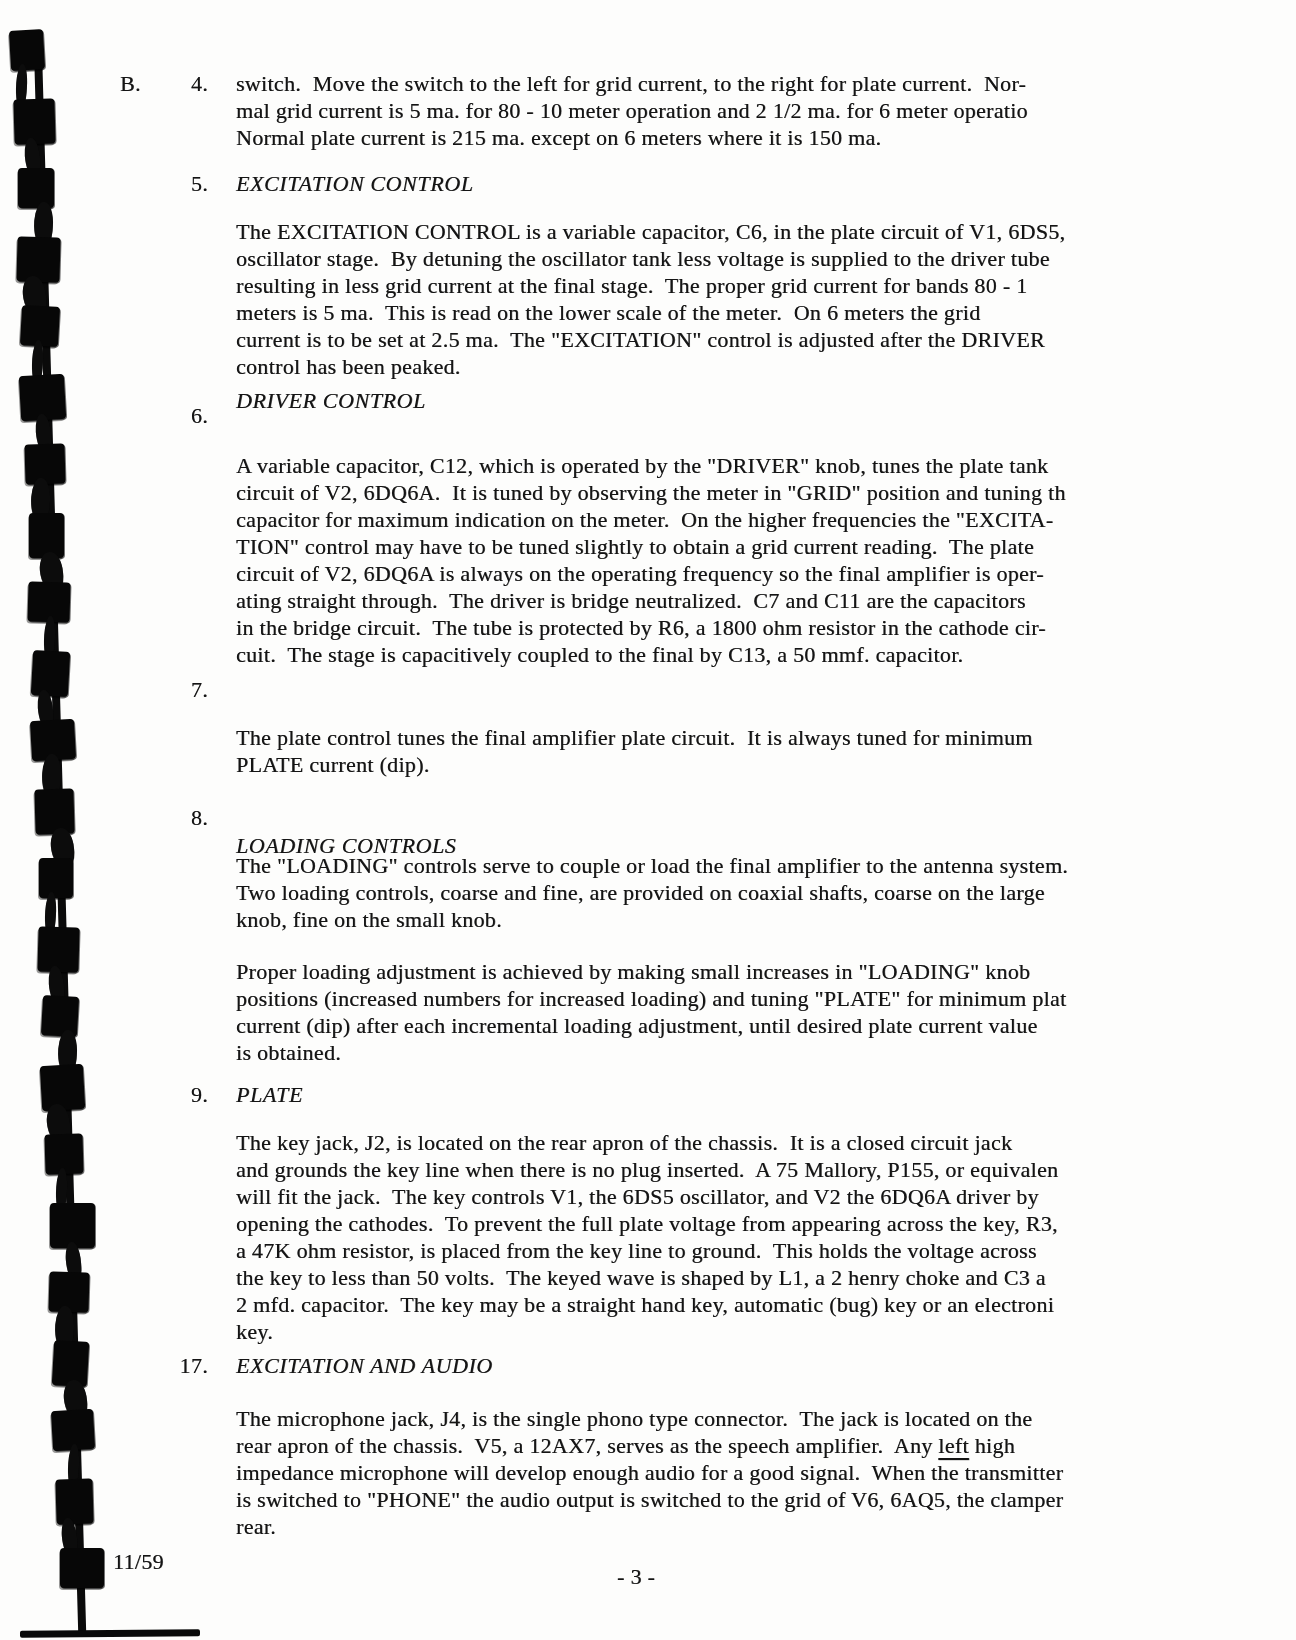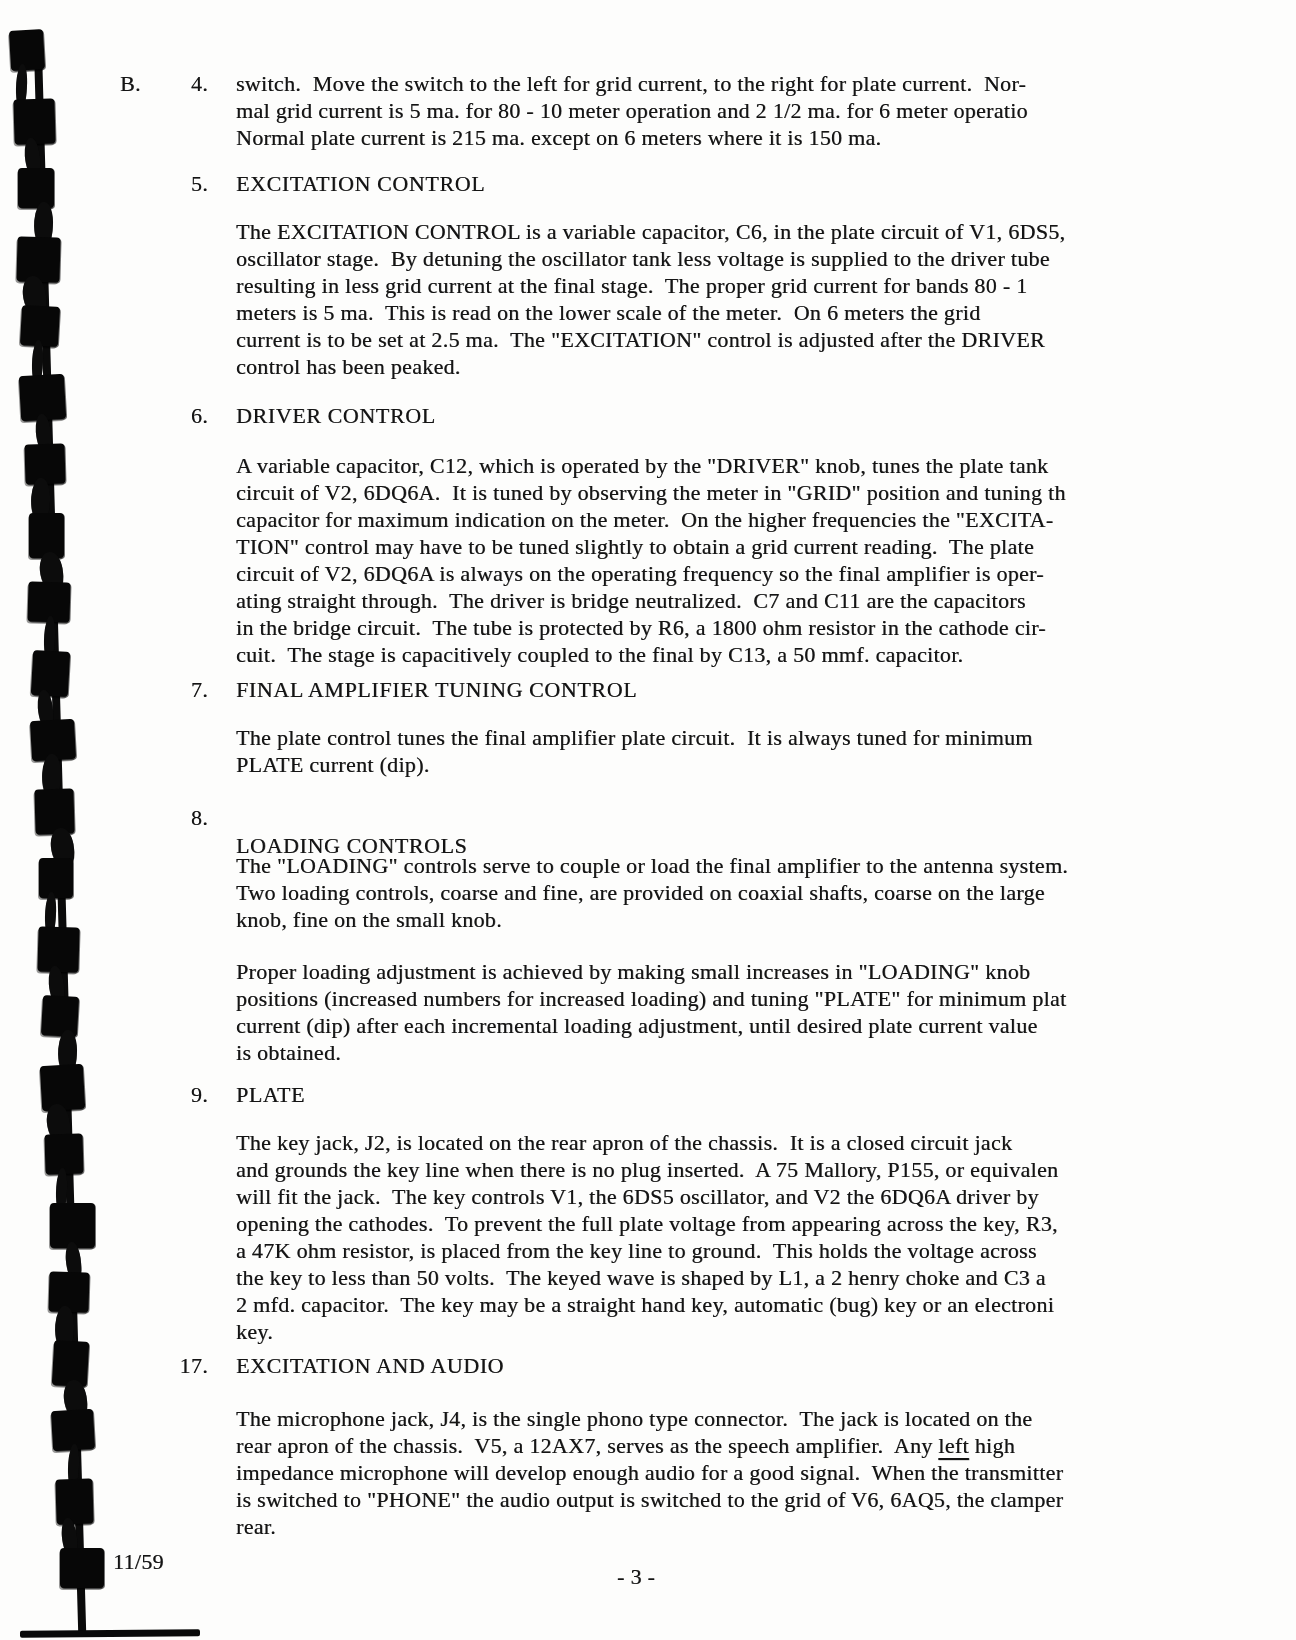--- a/index.html
+++ b/index.html
@@ -10,21 +10,21 @@
     font-family:"Liberation Serif", serif; color:#141414;
   }
   .txt {
     position:absolute;
     font-size:22px; line-height:27px; letter-spacing:0.3px;
     white-space:pre;
     text-shadow:0.45px 0.25px 0 rgba(12,12,12,0.6);
   }
   .para { left:236px; width:1100px; }
   .num  { left:148px; width:60px; text-align:right; }
-  .heading { left:236px; letter-spacing:0.6px; }
+  .heading { left:236px; letter-spacing:0.6px;font-style:italic; }
   .outline-letter { left:120px; }
   .underline {
     text-decoration:underline;
     text-underline-offset:5px;
     text-decoration-thickness:2px;
   }
   .footer-date { left:113px; top:1548px; }
   .footer-page { left:617px; top:1563px; }
   
   .binding { position:absolute; left:0; top:0; width:110px; height:1640px; }
@@ -106,32 +106,31 @@
   <div class="txt num" style="top:170px">5.</div>
   <div class="txt heading" style="top:170px">EXCITATION CONTROL</div>
   <div class="txt para" style="top:218px">The EXCITATION CONTROL is a variable capacitor, C6, in the plate circuit of V1, 6DS5,
 oscillator stage.  By detuning the oscillator tank less voltage is supplied to the driver tube
 resulting in less grid current at the final stage.  The proper grid current for bands 80 - 1
 meters is 5 ma.  This is read on the lower scale of the meter.  On 6 meters the grid
 current is to be set at 2.5 ma.  The "EXCITATION" control is adjusted after the DRIVER
 control has been peaked.</div>
 
   <div class="txt num" style="top:402px">6.</div>
-  <div class="txt heading" style="top:402px">DRIVER CONTROL</div>
+  <div class="txt heading" style="top:387px">DRIVER CONTROL</div>
   <div class="txt para" style="top:452px">A variable capacitor, C12, which is operated by the "DRIVER" knob, tunes the plate tank
 circuit of V2, 6DQ6A.  It is tuned by observing the meter in "GRID" position and tuning th
 capacitor for maximum indication on the meter.  On the higher frequencies the "EXCITA-
 TION" control may have to be tuned slightly to obtain a grid current reading.  The plate
 circuit of V2, 6DQ6A is always on the operating frequency so the final amplifier is oper-
 ating straight through.  The driver is bridge neutralized.  C7 and C11 are the capacitors
 in the bridge circuit.  The tube is protected by R6, a 1800 ohm resistor in the cathode cir-
 cuit.  The stage is capacitively coupled to the final by C13, a 50 mmf. capacitor.</div>
 
   <div class="txt num" style="top:676px">7.</div>
-  <div class="txt heading" style="top:676px">FINAL AMPLIFIER TUNING CONTROL</div>
   <div class="txt para" style="top:724px">The plate control tunes the final amplifier plate circuit.  It is always tuned for minimum
 PLATE current (dip).</div>
 
   <div class="txt num" style="top:804px">8.</div>
   <div class="txt heading" style="top:832px">LOADING CONTROLS</div>
   <div class="txt para" style="top:852px">The "LOADING" controls serve to couple or load the final amplifier to the antenna system.
 Two loading controls, coarse and fine, are provided on coaxial shafts, coarse on the large
 knob, fine on the small knob.</div>
   <div class="txt para" style="top:958px">Proper loading adjustment is achieved by making small increases in "LOADING" knob
 positions (increased numbers for increased loading) and tuning "PLATE" for minimum plat

